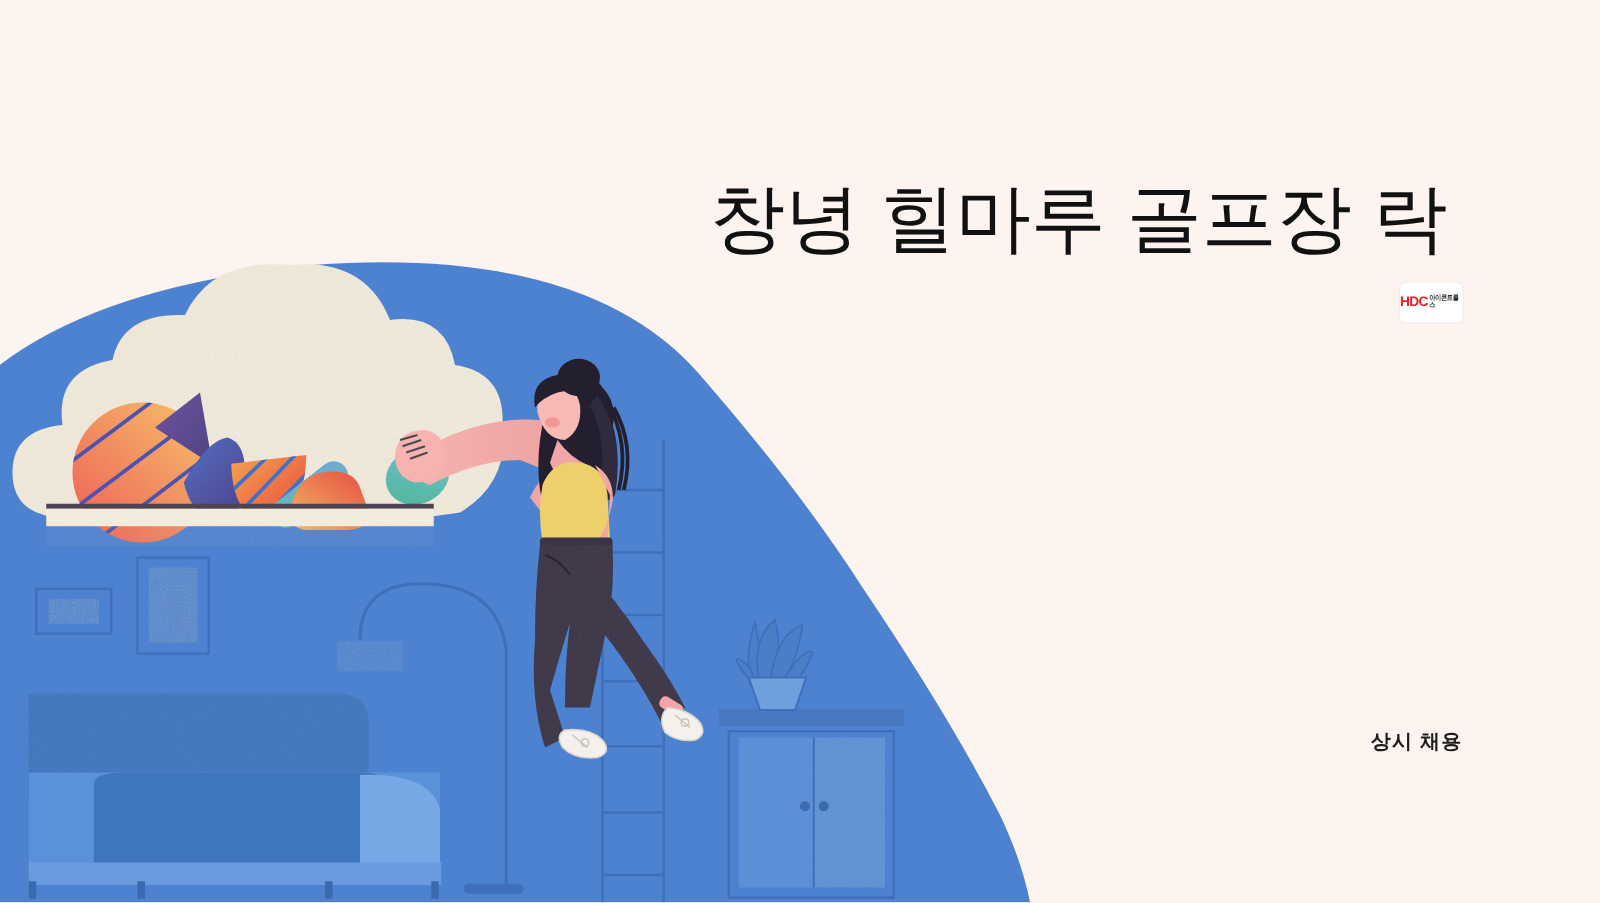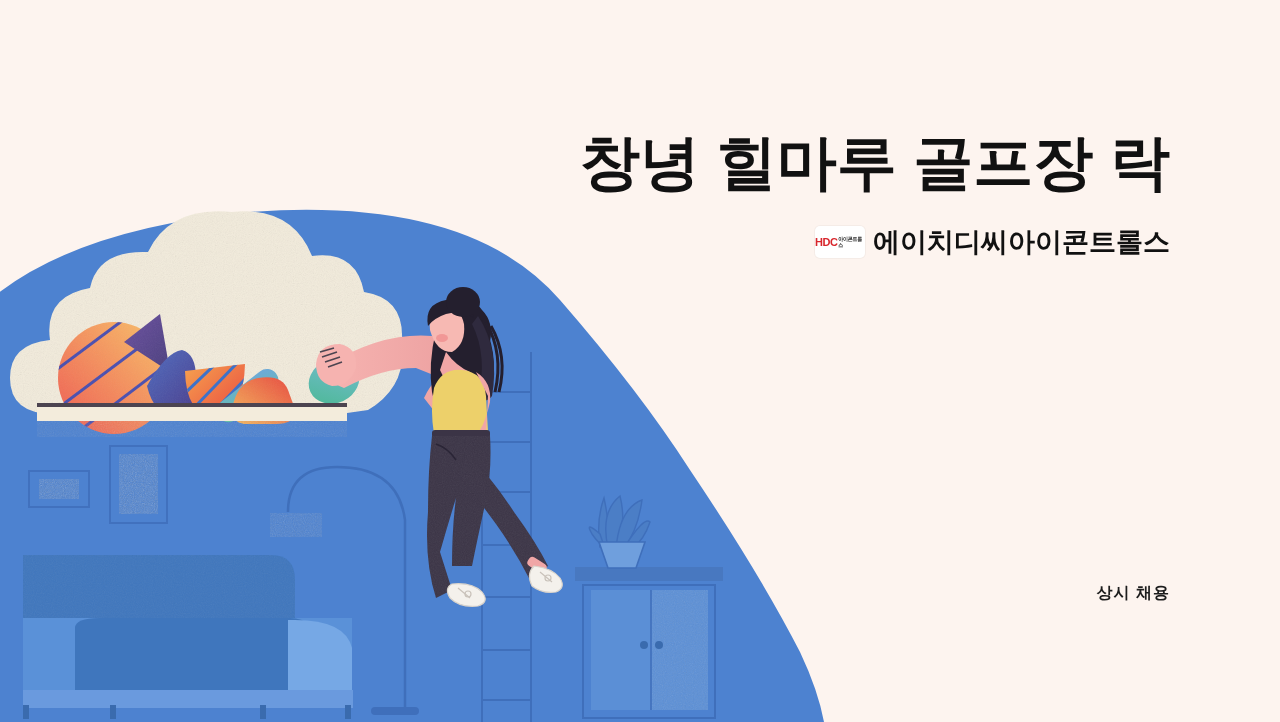--- a/index.html
+++ b/index.html
@@ -19,28 +19,29 @@
   
   .text-layer{
     position:absolute;left:0;top:0;width:1280px;height:722px;
     pointer-events:none;
   }
   .title-row{
     position:absolute;right:110px;top:131px;
     text-align:right;
   }
   .job-title{
-    font-size:60px;line-height:64px;font-weight:700;
+    font-size:60px;line-height:64px;font-weight:400;
     color:#111111;letter-spacing:0px;white-space:nowrap;
-    margin:0;
+    margin:12px;
   }
   .company-row{
     position:absolute;right:110px;top:226px;
     display:flex;align-items:center;justify-content:flex-end;
     gap:8px;
+    flex-direction:column;
   }
   .company-logo{
     width:50px;height:32px;border-radius:5px;background:#ffffff;
     display:flex;flex-direction:column;align-items:center;justify-content:center;
     box-shadow:0 0 0 1px rgba(0,0,0,0.03);
     flex:0 0 auto;
   }
   .logo-inner{display:flex;align-items:center;gap:1px;line-height:1;}
   .logo-hdc{
     font-size:11px;font-weight:700;color:#d8262c;letter-spacing:-0.5px;
@@ -346,19 +347,18 @@
       <h1 class="job-title">창녕 힐마루 골프장 락</h1>
     </div>
 
     <div class="company-row">
       <div class="company-logo">
         <div class="logo-inner">
           <span class="logo-hdc">HDC</span>
           <span class="logo-kr">아이콘트롤스</span>
         </div>
       </div>
-      <span class="company-name">에이치디씨아이콘트롤스</span>
     </div>
 
     <div class="hire-type">상시 채용</div>
   </div>
 
 </div>
 
 </body></html>

